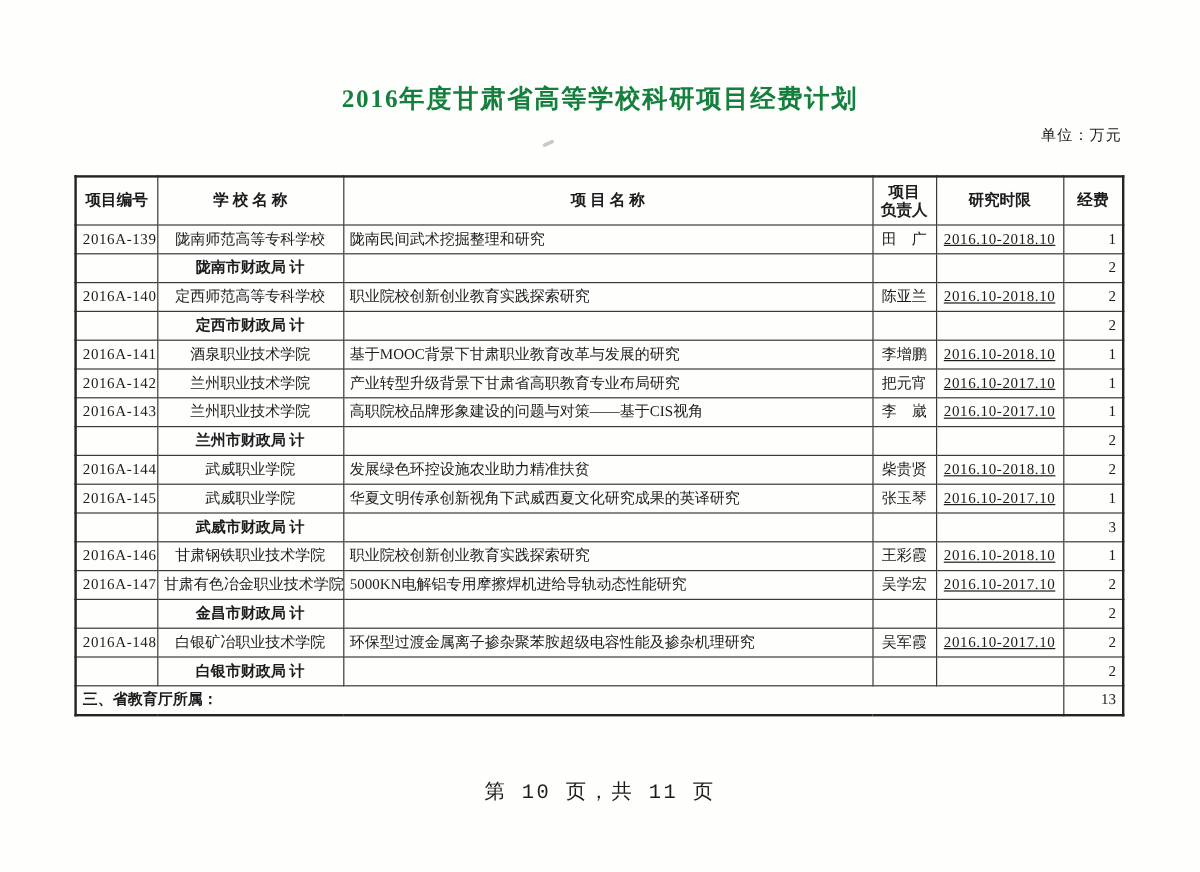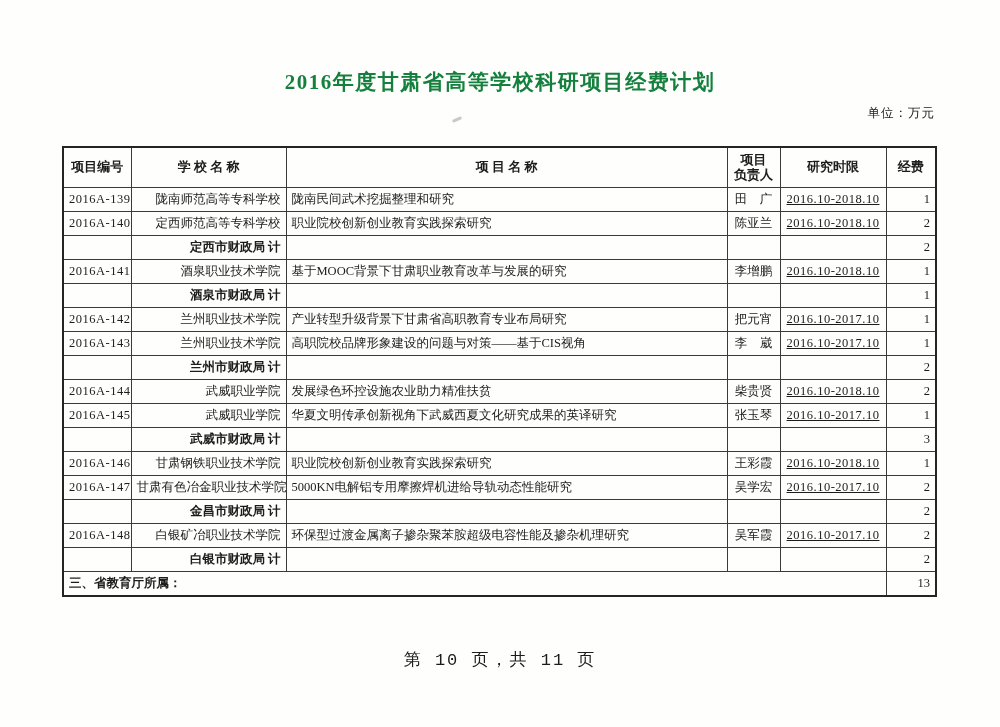--- a/index.html
+++ b/index.html
@@ -34,21 +34,21 @@
     overflow: hidden; white-space: nowrap;
   }
   .funding thead th {
     height: 39px; font-size: 13px; font-weight: bold;
     text-align: center; padding: 0 2px; line-height: 1.15;
   }
   .funding tbody td {
     height: 23px; font-size: 12.5px; padding: 0 5px;
   }
   .c-id     { text-align: center; letter-spacing: 0.5px; }
-  .c-school { text-align: right; padding-left: 6px; }
+  .c-school { text-align: center; padding-left: 6px; }
   .c-name   { text-align: left; padding-left: 6px; }
   .c-leader { text-align: center; padding: 0 2px; }
   .c-period { text-align: center; letter-spacing: 0.5px; text-decoration: underline; }
   .c-fund   { text-align: right; padding-right: 8px; }
   .c-section{ text-align: left; padding-left: 6px; }
   .bold     { font-weight: bold; }
 
   .footer {
     position: absolute; top: 648px; left: 0; width: 100%;
     text-align: center; font-size: 17px; letter-spacing: 2px; font-family: Liberation Mono, monospace;
@@ -88,20 +88,28 @@
     <tbody id="rows">
         <tr>
           <td class="c-id">2016A-139</td>
           <td class="c-school">陇南师范高等专科学校</td>
           <td class="c-name">陇南民间武术挖掘整理和研究</td>
           <td class="c-leader">田　广</td>
           <td class="c-period">2016.10-2018.10</td>
           <td class="c-fund">1</td>
         </tr>
         <tr>
+          <td class="c-id"></td>
+          <td class="c-school bold">陇南市财政局 计</td>
+          <td class="c-name"></td>
+          <td class="c-leader"></td>
+          <td class="c-period"></td>
+          <td class="c-fund">2</td>
+        </tr>
+        <tr>
           <td class="c-id">2016A-140</td>
           <td class="c-school">定西师范高等专科学校</td>
           <td class="c-name">职业院校创新创业教育实践探索研究</td>
           <td class="c-leader">陈亚兰</td>
           <td class="c-period">2016.10-2018.10</td>
           <td class="c-fund">2</td>
         </tr>
         <tr>
           <td class="c-id"></td>
           <td class="c-school bold">定西市财政局 计</td>
@@ -112,28 +120,20 @@
         </tr>
         <tr>
           <td class="c-id">2016A-141</td>
           <td class="c-school">酒泉职业技术学院</td>
           <td class="c-name">基于MOOC背景下甘肃职业教育改革与发展的研究</td>
           <td class="c-leader">李增鹏</td>
           <td class="c-period">2016.10-2018.10</td>
           <td class="c-fund">1</td>
         </tr>
         <tr>
-          <td class="c-id"></td>
-          <td class="c-school bold">酒泉市财政局 计</td>
-          <td class="c-name"></td>
-          <td class="c-leader"></td>
-          <td class="c-period"></td>
-          <td class="c-fund">1</td>
-        </tr>
-        <tr>
           <td class="c-id">2016A-142</td>
           <td class="c-school">兰州职业技术学院</td>
           <td class="c-name">产业转型升级背景下甘肃省高职教育专业布局研究</td>
           <td class="c-leader">把元宵</td>
           <td class="c-period">2016.10-2017.10</td>
           <td class="c-fund">1</td>
         </tr>
         <tr>
           <td class="c-id">2016A-143</td>
           <td class="c-school">兰州职业技术学院</td>

